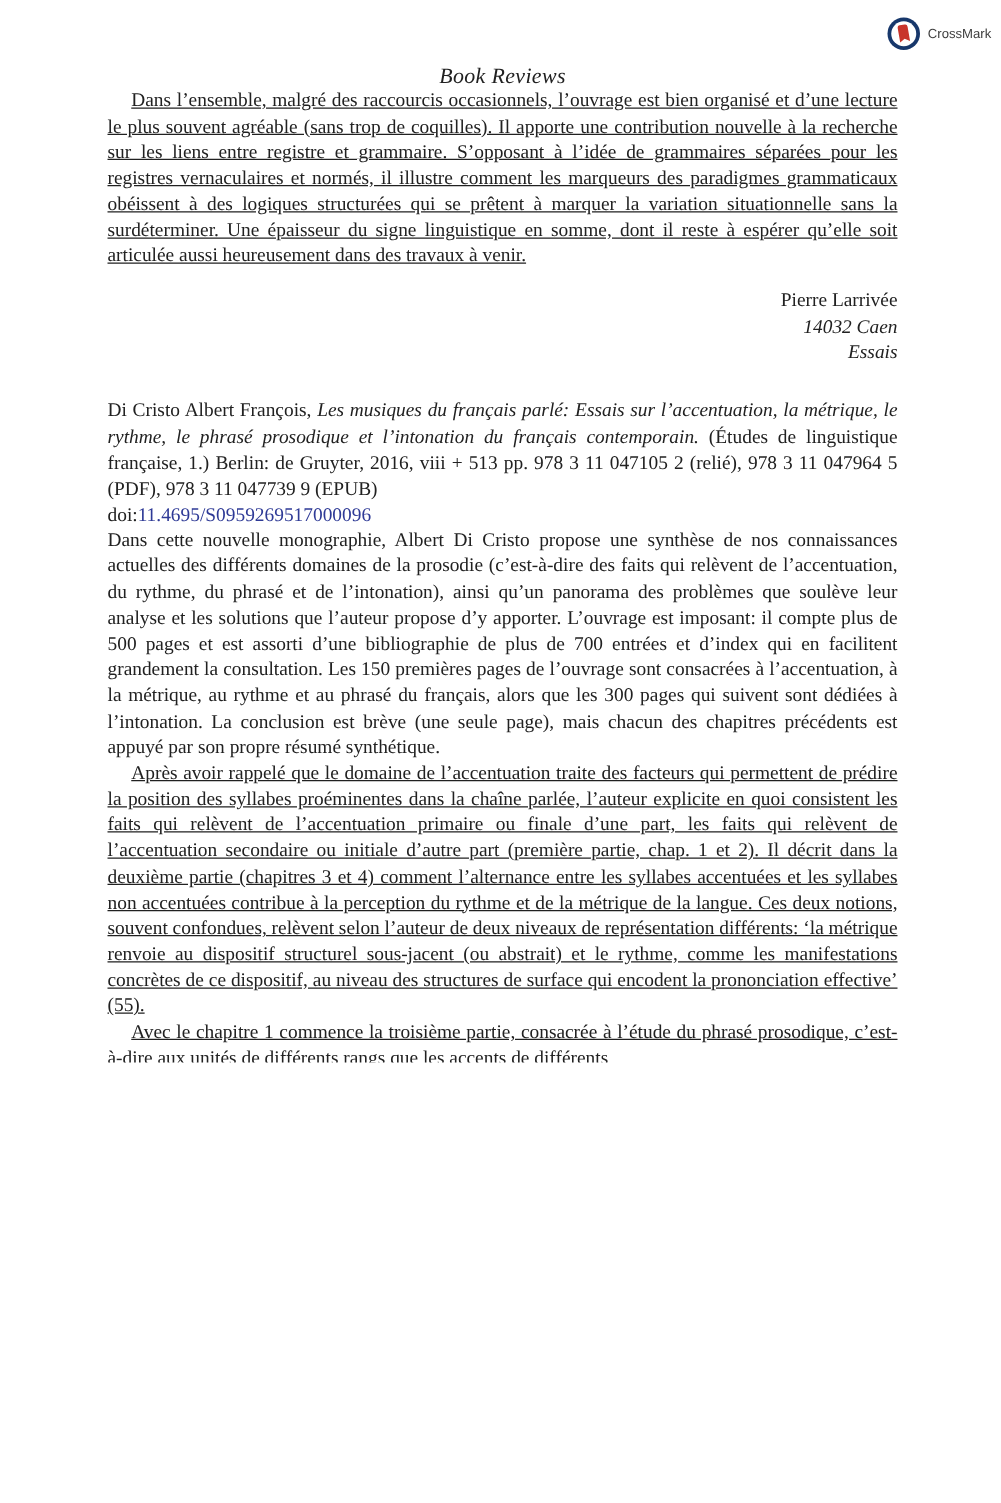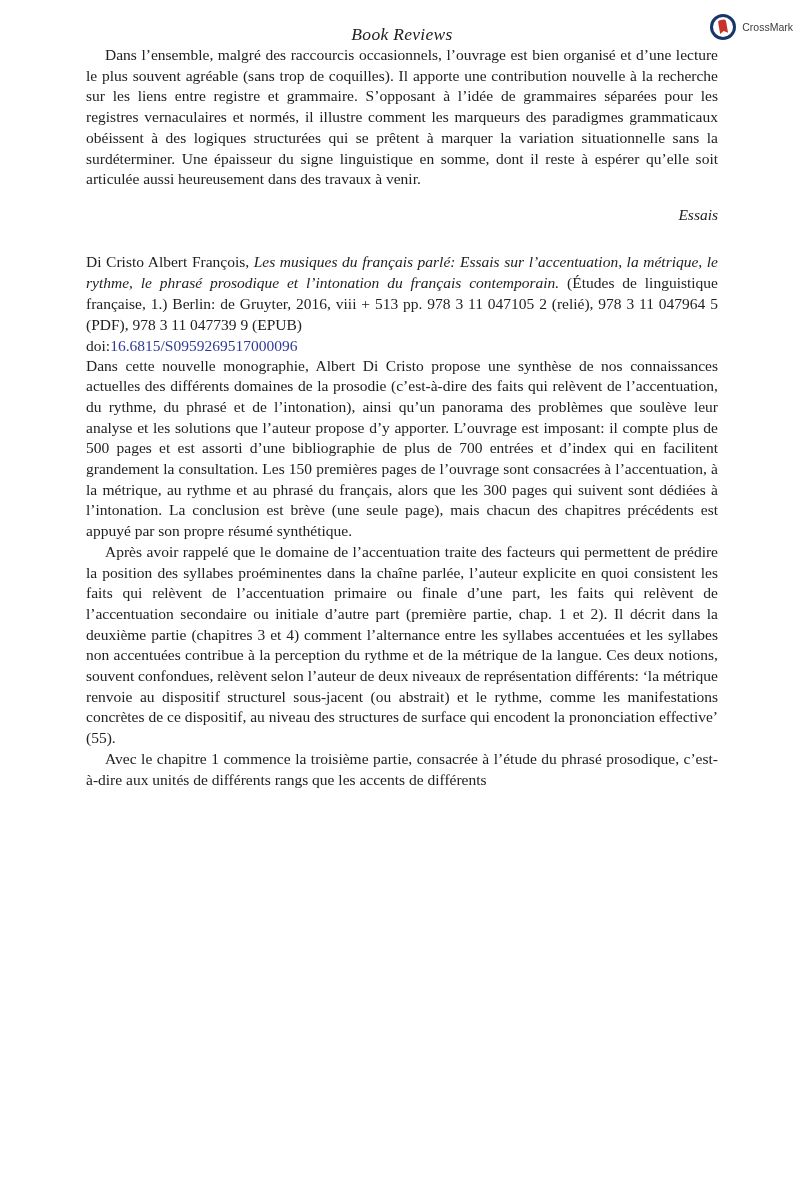--- a/index.html
+++ b/index.html
@@ -18,33 +18,33 @@
   .crossmark {
     position:absolute; top:13px; right:8px;
     display:flex; align-items:center; gap:5px;
     cursor:pointer;
   }
   .crossmark-label {
     font-family:"Liberation Sans","DejaVu Sans",sans-serif;
     font-size:10.5px; color:#3d3d3d;
   }
   .header-title {
-    margin-top:24px;
+    margin-top:50px;
     text-align:center;
     font-style:italic;
     font-size:17.5px;
     letter-spacing:0.3px;
   }
   p.para {
     margin:0;
     text-align:justify;
     font-size:15.5px;
     line-height:20.7px;
   }
-  .indent { text-indent:19px; }
+  .indent { text-indent:19px;text-decoration:underline; }
   .closing-para { margin-top:25px; }
   .signature {
     margin-top:15px;
     text-align:right;
     font-style:italic;
     font-size:15.5px;
     line-height:20.6px;
   }
   .sig-name { font-style:normal; }
   .link {
@@ -85,27 +85,29 @@
     </span>
     <span class="crossmark-label">CrossMark</span>
   </div>
 
   <div class="content">
     <div class="header-title">Book Reviews</div>
 
     <p class="para indent closing-para">Dans l’ensemble, malgré des raccourcis occasionnels, l’ouvrage est bien organisé et d’une lecture le plus souvent agréable (sans trop de coquilles). Il apporte une contribution nouvelle à la recherche sur les liens entre registre et grammaire. S’opposant à l’idée de grammaires séparées pour les registres vernaculaires et normés, il illustre comment les marqueurs des paradigmes grammaticaux obéissent à des logiques structurées qui se prêtent à marquer la variation situationnelle sans la surdéterminer. Une épaisseur du signe linguistique en somme, dont il reste à espérer qu’elle soit articulée aussi heureusement dans des travaux à venir.</p>
 
     <div class="signature">
+      <div class="sig-name">Pierre Larrivée</div>
+      <div class="sig-line">14032 Caen</div>
       <div class="sig-line">Essais</div>
     </div>
 
     <div class="citation">
       <span>Di Cristo Albert François, </span><span class="italic">Les musiques du français parlé: Essais sur l’accentuation, la métrique, le rythme, le phrasé prosodique et l’intonation du français contemporain.</span><span> (Études de linguistique française, 1.) Berlin: de Gruyter, 2016, viii + 513 pp. 978 3 11 047105 2 (relié), 978 3 11 047964 5 (PDF), 978 3 11 047739 9 (EPUB)</span>
       <div class="doi-line">
-        <span>doi:</span><a class="link">16.6815/S0959269517000096</a>
+        <span>doi:</span><a class="link">11.4695/S0959269517000096</a>
       </div>
     </div>
 
     <p class="para body-first">Dans cette nouvelle monographie, Albert Di Cristo propose une synthèse de nos connaissances actuelles des différents domaines de la prosodie (c’est-à-dire des faits qui relèvent de l’accentuation, du rythme, du phrasé et de l’intonation), ainsi qu’un panorama des problèmes que soulève leur analyse et les solutions que l’auteur propose d’y apporter. L’ouvrage est imposant: il compte plus de 500 pages et est assorti d’une bibliographie de plus de 700 entrées et d’index qui en facilitent grandement la consultation. Les 150 premières pages de l’ouvrage sont consacrées à l’accentuation, à la métrique, au rythme et au phrasé du français, alors que les 300 pages qui suivent sont dédiées à l’intonation. La conclusion est brève (une seule page), mais chacun des chapitres précédents est appuyé par son propre résumé synthétique.</p>
     <p class="para indent">Après avoir rappelé que le domaine de l’accentuation traite des facteurs qui permettent de prédire la position des syllabes proéminentes dans la chaîne parlée, l’auteur explicite en quoi consistent les faits qui relèvent de l’accentuation primaire ou finale d’une part, les faits qui relèvent de l’accentuation secondaire ou initiale d’autre part (première partie, chap. 1 et 2). Il décrit dans la deuxième partie (chapitres 3 et 4) comment l’alternance entre les syllabes accentuées et les syllabes non accentuées contribue à la perception du rythme et de la métrique de la langue. Ces deux notions, souvent confondues, relèvent selon l’auteur de deux niveaux de représentation différents: ‘la métrique renvoie au dispositif structurel sous-jacent (ou abstrait) et le rythme, comme les manifestations concrètes de ce dispositif, au niveau des structures de surface qui encodent la prononciation effective’ (55).</p>
     <p class="para indent">Avec le chapitre 1 commence la troisième partie, consacrée à l’étude du phrasé prosodique, c’est-à-dire aux unités de différents rangs que les accents de différents</p>
   </div>
 
   <div class="pagenum">155</div>
 

